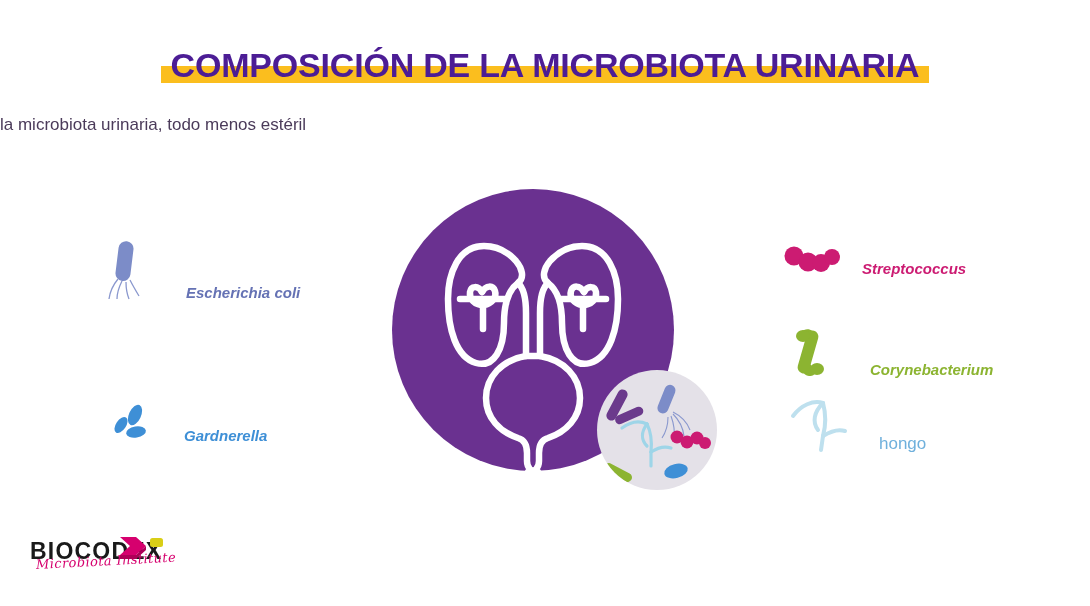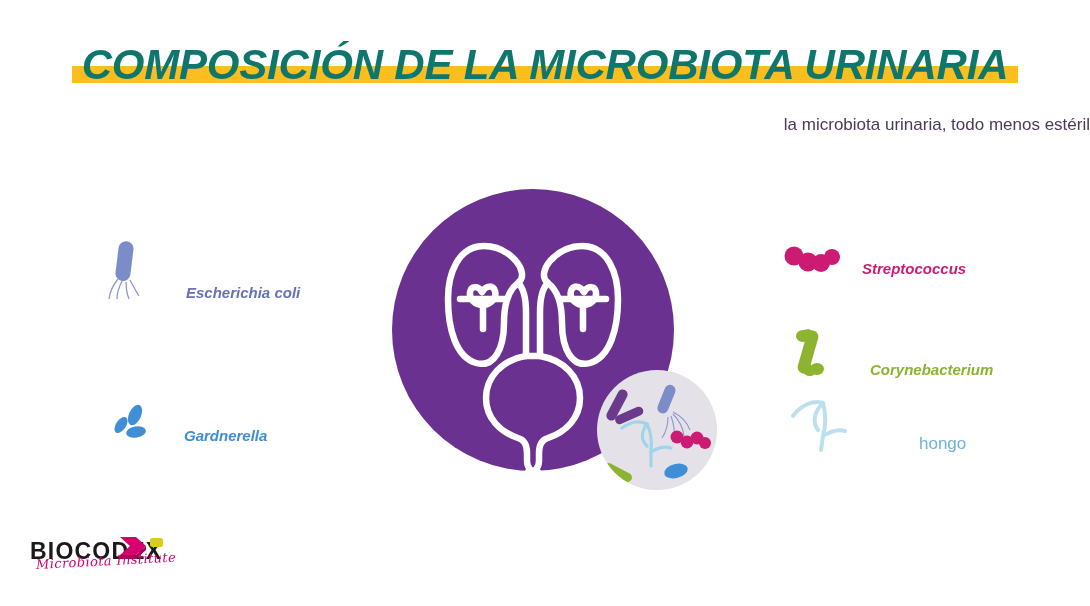--- a/index.html
+++ b/index.html
@@ -36,34 +36,33 @@
     left: 0;
     right: 0;
     bottom: 1px;
     height: 17px;
     background: #FBBE1E;
     z-index: 0;
   }
   #page-title {
     position: relative;
     z-index: 1;
-    font-size: 42px;
+    font-size: 34px;
     font-weight: bold;
     letter-spacing: -0.2px;
-    color: #0f766e;
+    color: #4c1d95;
     line-height: 38px;
     white-space: nowrap;
-    font-style: italic;
   }
   #subtitle {
     position: absolute;
     left: 0;
     top: 113px;
     width: 1090px;
-    text-align: right;
+    text-align: left;
     font-size: 17px;
     color: #4B3B5A;
     line-height: 24px;
   }
 
   
   #center-circle {
     position: absolute;
     left: 392px;
     top: 189px;
@@ -116,21 +115,21 @@
   }
 
   
   #row-ecoli       { left: 104px; top: 239px; }
   #row-lacto       { left: 100px; top: 320px; }
   #row-gardnerella { left: 112px; top: 404px; }
 
   
   #row-strepto     { left: 784px; top: 245px; }
   #row-coryne      { left: 790px; top: 326px; }
-  #row-hongo       { left: 787px; top: 392px; gap: 40px; }
+  #row-hongo       { left: 787px; top: 392px; }
 
   #row-ecoli .legend-label       { color: #6572B4; margin-left: 40px; }
   #row-lacto .legend-label       { color: #4A2B6E; margin-left: 42px; }
   #row-gardnerella .legend-label { color: #3E8FD6; margin-left: 32px; }
   #row-strepto .legend-label     { color: #CC1B72; margin-left: 22px; }
   #row-coryne .legend-label      { color: #8CB431; margin-left: 36px; }
   #row-hongo .legend-label       { color: #6FB0DC; margin-left: 30px; }
 
   
   #logo {

